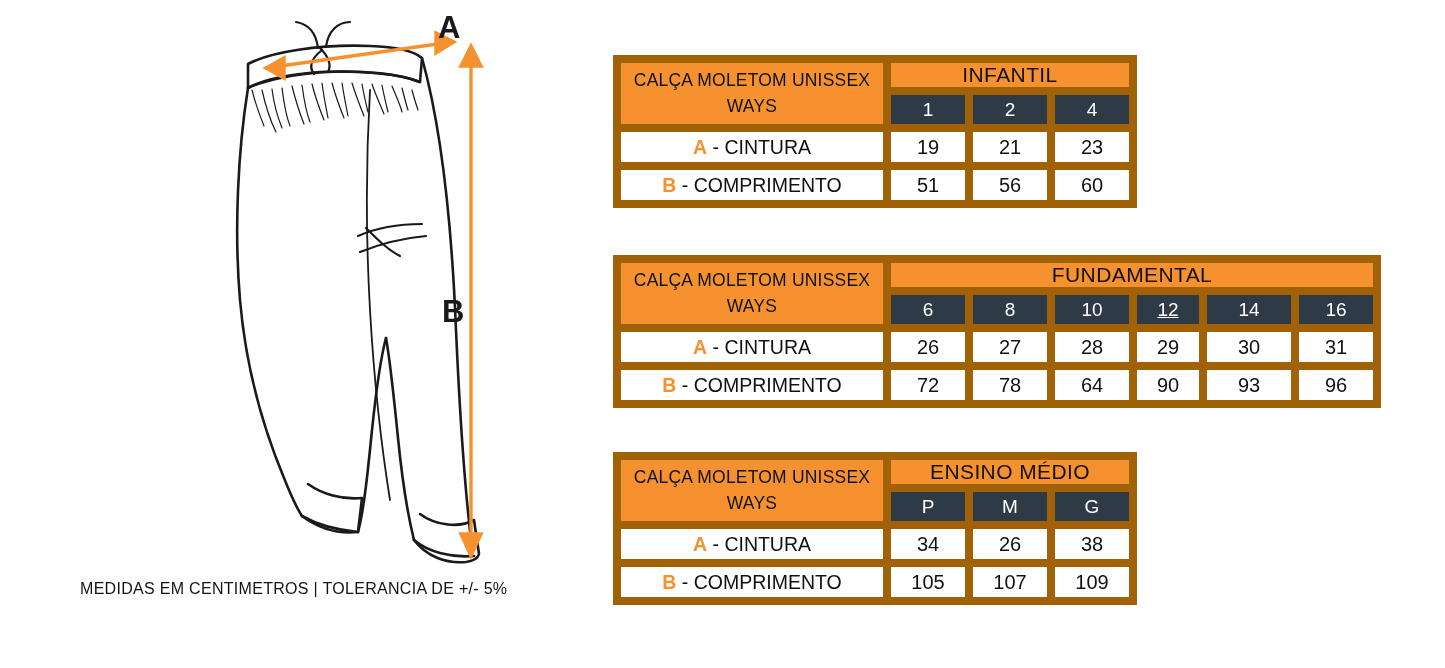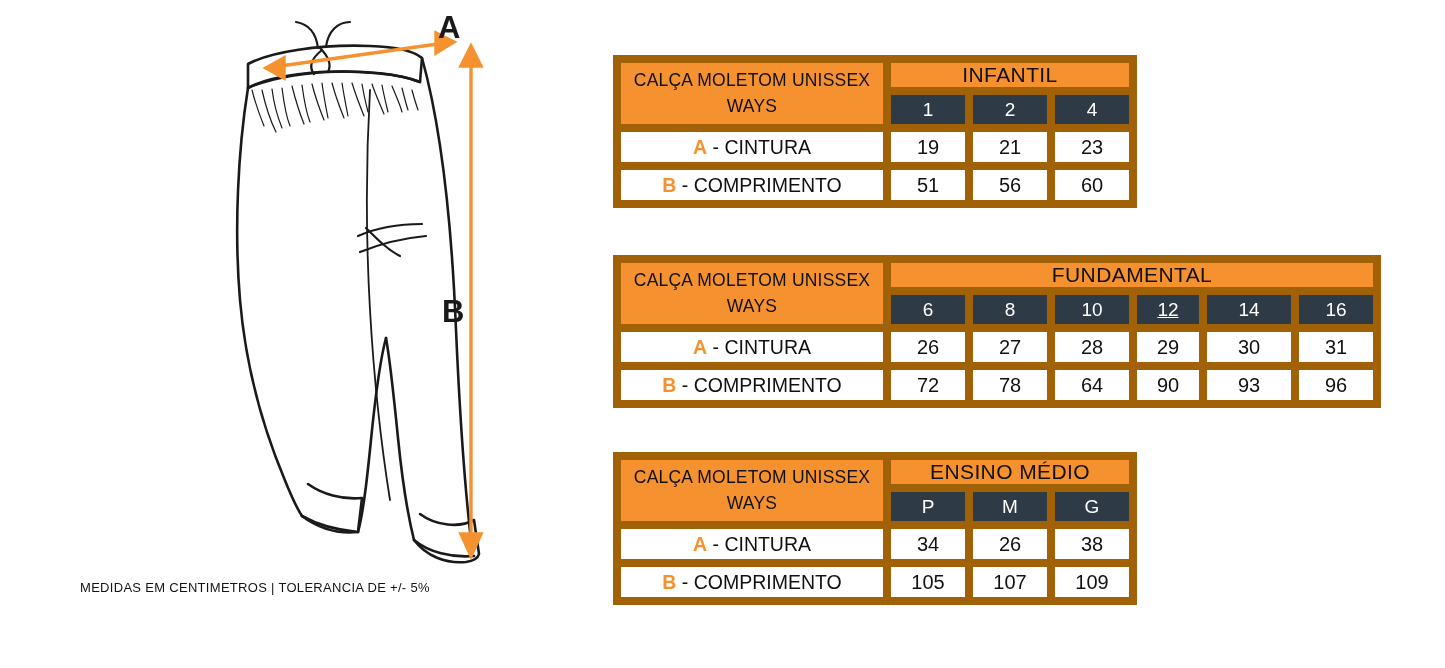--- a/index.html
+++ b/index.html
@@ -22,21 +22,21 @@
     left: 70px; top: 0px;
     width: 520px; height: 620px;
   }
   #illus svg { display: block; }
 
   #caption {
     position: absolute;
     left: 80px;
     top: 580px;
     width: 540px;
-    font-size: 13px;
+    font-size: 16px;
     letter-spacing: .3px;
     color: #141414;
     font-family: "Liberation Sans", sans-serif;
   }
 
   
   .tblblock { position: absolute; }
   table.size {
     border-collapse: collapse;
     table-layout: fixed;

